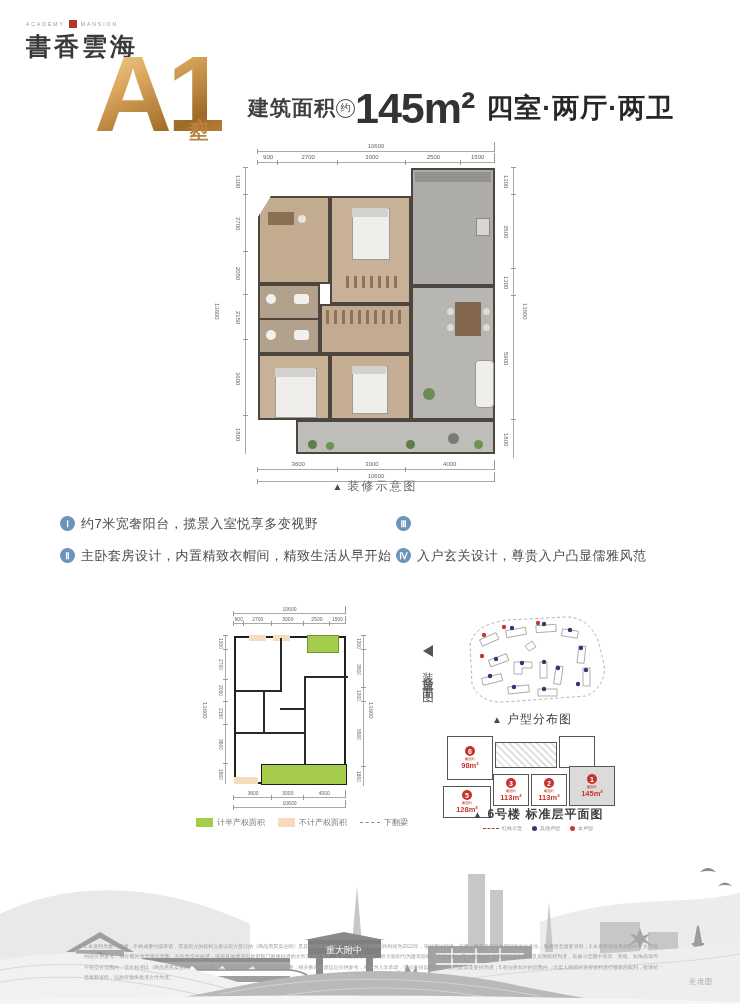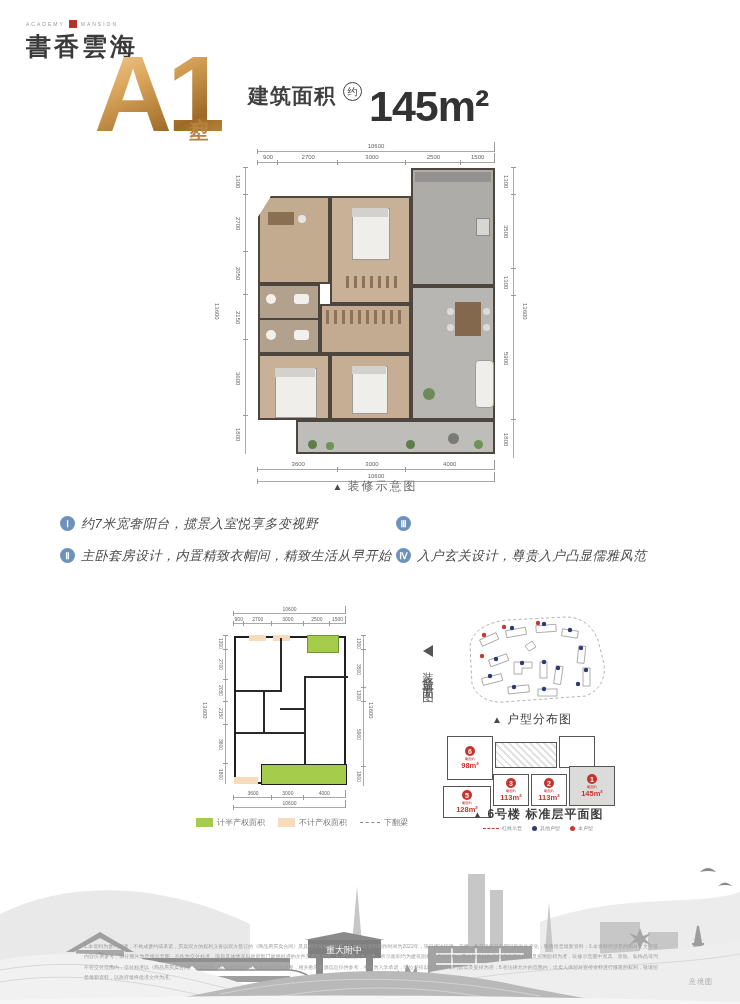--- a/index.html
+++ b/index.html
@@ -23,21 +23,21 @@
   .yunan{display:flex;align-items:center;gap:4px;}
   .yunan-mark{width:15px;height:15px;border-radius:50%;background:#1f9d55;position:relative;}
   .yunan-mark i{position:absolute;left:3.5px;top:3.5px;width:8px;height:8px;border:2px solid #fff;border-radius:50%;box-sizing:border-box;}
   .yunan-name{font-size:13px;font-weight:bold;color:#1e7e34;letter-spacing:1px;}
 
   
   .a1{left:94px;top:40px;font-size:108px;font-weight:700;line-height:1;letter-spacing:-5px;
       background:linear-gradient(155deg,#f0d29a 5%,#dca75d 35%,#9e6a27 75%,#c78f45 100%);
       -webkit-background-clip:text;background-clip:text;color:transparent;text-align:right;}
   .a1-suffix{left:186px;top:102px;writing-mode:vertical-rl;font-size:19px;font-weight:bold;color:#b9813f;letter-spacing:5px;}
-  .arearow{left:248px;top:82px;height:52px;display:flex;align-items:flex-start;gap:7px;}
+  .arearow{left:248px;top:82px;height:52px;display:flex;align-items:center;}
   .area-label{font-size:21px;color:#3f3f3f;font-weight:600;letter-spacing:1px;}
   .approx{width:17px;height:17px;border:1.5px solid #3f3f3f;border-radius:50%;display:flex;align-items:center;justify-content:center;font-size:10px;color:#3f3f3f;flex:0 0 auto;}
   .area-value{font-size:43px;font-weight:800;color:#333;letter-spacing:-1px;}
   .rooms{font-size:27px;font-weight:800;color:#272727;margin-left:12px;letter-spacing:1px;}
 
   
   .dimrow{position:absolute;display:flex;}
   .dimrow .c{position:relative;font-size:6px;color:#666;text-align:center;height:10px;line-height:8px;box-sizing:border-box;}
   .dimrow .c::after{content:"";position:absolute;left:0;right:0;bottom:0;border-bottom:1px solid #aaa;}
   .dimrow .c::before{content:"";position:absolute;left:-1px;bottom:-2px;height:5px;border-left:1px solid #999;}
@@ -57,21 +57,21 @@
   .planA-body{position:absolute;left:62px;top:26px;width:237px;height:286px;}
   .room{position:absolute;box-sizing:border-box;border:2px solid #4d463f;}
   .furn{position:absolute;}
   .cap{display:flex;align-items:center;justify-content:center;gap:5px;}
   .cap .tri{color:#4a4a4a;font-size:10px;}
   .cap .txt{font-size:12px;color:#6b6b6b;letter-spacing:2px;}
 
   
   .feat{position:absolute;display:flex;align-items:flex-start;gap:6px;}
   .feat .num{flex:0 0 auto;width:15px;height:15px;border-radius:50%;background:#6e93bb;color:#fff;font-size:9px;font-weight:bold;display:flex;align-items:center;justify-content:center;}
-  .feat .txt{font-size:13px;color:#4a4a4a;line-height:16px;letter-spacing:0.5px;font-style:italic;}
+  .feat .txt{font-size:13px;color:#4a4a4a;line-height:16px;letter-spacing:0.5px;}
 
   
   .planB{left:186px;top:600px;width:262px;height:214px;}
   .planB-body{position:absolute;left:48px;top:36px;width:112px;height:148px;background:#fff;border:2.5px solid #1f1f1f;box-sizing:border-box;}
   .wallB{position:absolute;background:#2a2a2a;}
   .legend{left:196px;top:817px;display:flex;align-items:center;gap:13px;}
   .legend .it{display:flex;align-items:center;gap:4px;font-size:8px;color:#777;}
   .sw{width:17px;height:9px;}
   .dashsw{width:20px;border-top:1px dashed #888;}
   .vcap{left:420px;top:645px;display:flex;flex-direction:column;align-items:center;gap:6px;}
@@ -112,20 +112,21 @@
     <div class="brand-cn">書香雲海</div>
   </div>
 
 
   <div class="abs a1">A1</div>
   <div class="abs a1-suffix">户型</div>
   <div class="abs arearow">
     <span class="area-label">建筑面积</span>
     <span class="approx">约</span>
     <span class="area-value">145m²</span>
+    <span class="rooms">四室·两厅·两卫</span>
   </div>
 
   <div class="abs planA">
 
     <div class="dimrow" style="left:62px;top:0;width:237px;">
       <div class="c" style="flex:1 1 100%;">10600</div>
     </div>
     <div class="dimrow" style="left:62px;top:11px;width:237px;">
       <div class="c" style="flex:0 0 8.49%;">900</div>
       <div class="c" style="flex:0 0 25.47%;">2700</div>

